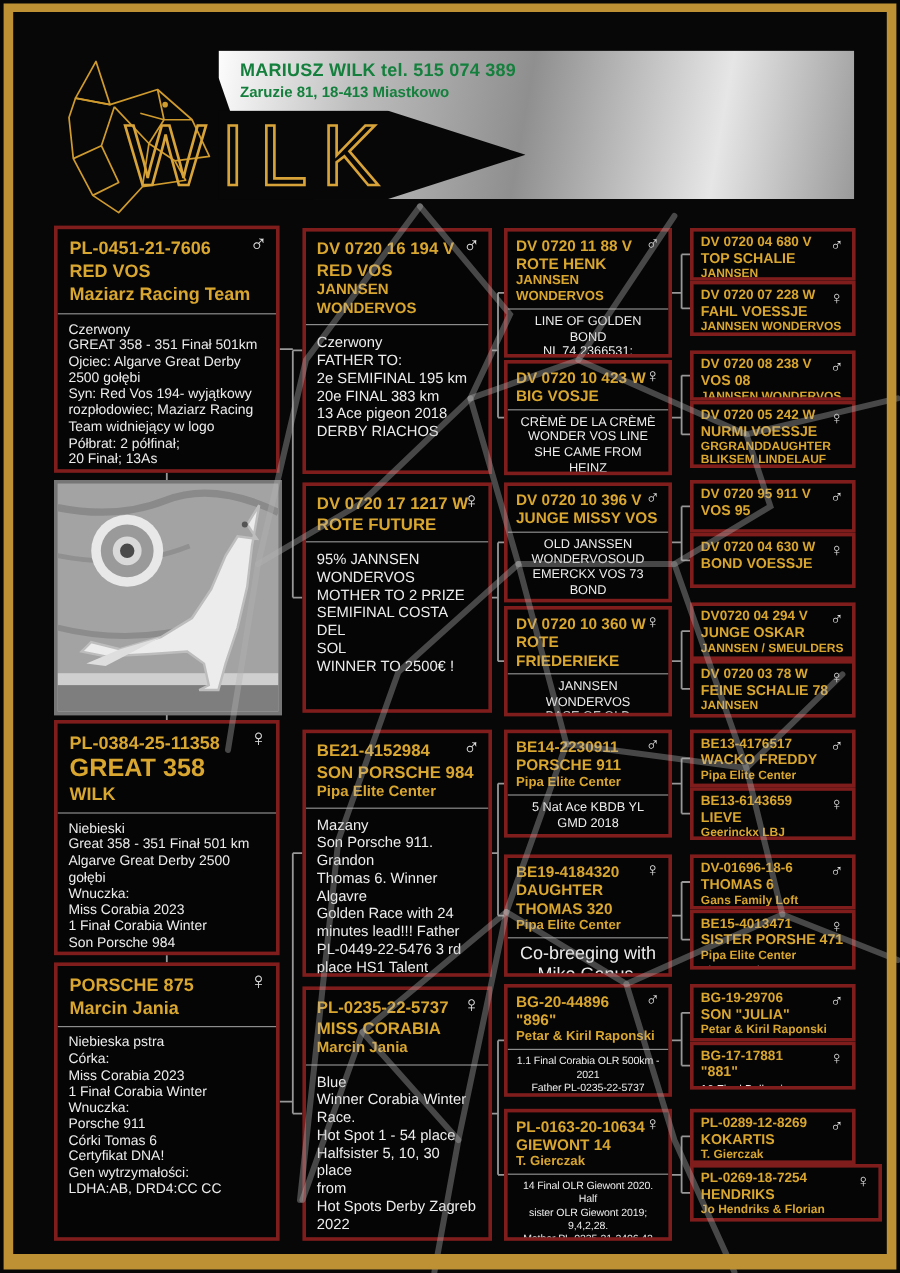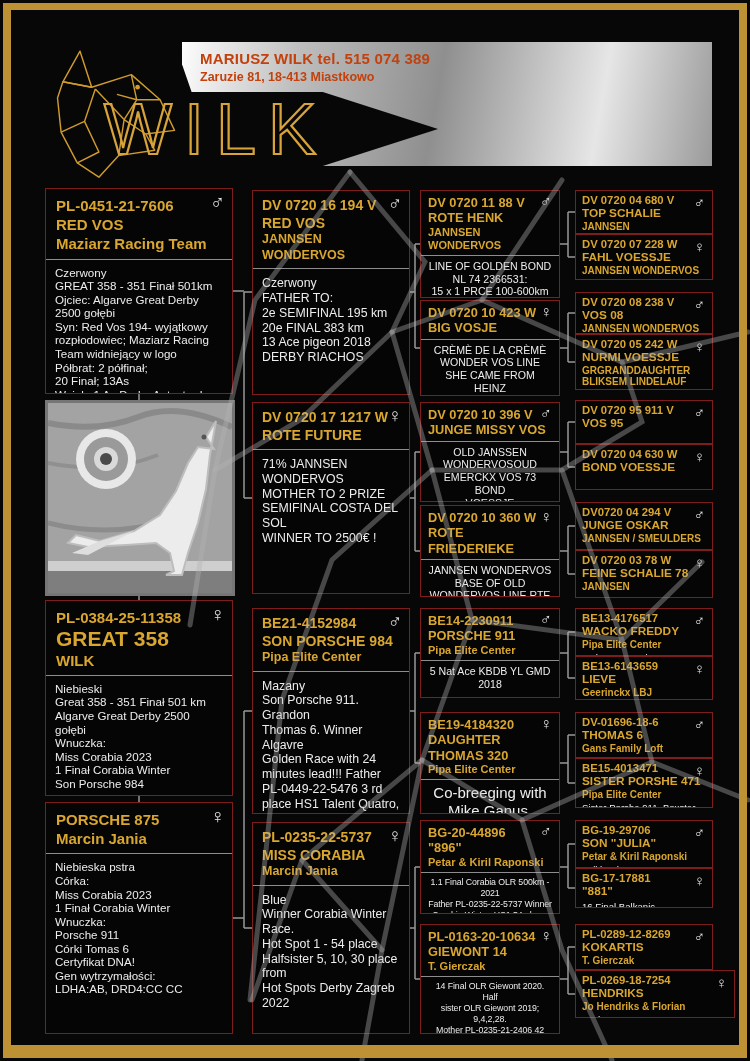--- a/index.html
+++ b/index.html
@@ -7,27 +7,27 @@
         font-family:"Liberation Sans",sans-serif;}
   
   .frame{position:absolute;inset:3px;border:solid #bf9135;border-width:7px 8px 13px 8px;
          z-index:9;pointer-events:none;}
   
   .banner{position:absolute;left:182px;top:42px;width:530px;height:124px;z-index:1;
           background:linear-gradient(100deg,#fdfdfd 0%,#bdbdbd 22%,#8f8f8f 48%,#e6e6e6 78%,#9a9a9a 100%);
           clip-path:polygon(0 0,100% 0,100% 100%,15% 100%,3% 55%,0 18%);}
   .wedge{position:absolute;left:182px;top:92px;width:256px;height:74px;background:#070707;z-index:2;
          clip-path:polygon(0 0,55% 0,100% 50%,55% 100%,0 100%);}
-  .contact{position:absolute;left:200px;top:50px;z-index:3;color:#c2410c;}
+  .contact{position:absolute;left:200px;top:50px;z-index:3;color:#15803d;}
   .contact .l1{font-size:15px;font-weight:bold;letter-spacing:.2px;}
   .contact .l2{font-size:12.5px;font-weight:bold;margin-top:3px;}
   .brand{position:absolute;left:98px;top:84px;z-index:4;}
   .wolf{position:absolute;left:22px;top:44px;z-index:4;}
   
-  .box{position:absolute;background:#050505;border:1px solid #7f1d1d;box-sizing:border-box;
+  .box{position:absolute;background:#050505;border:3px solid #7f1d1d;box-sizing:border-box;
        overflow:hidden;z-index:2;}
   .hdr{position:relative;border-bottom:1px solid #8d8d8d;}
   .ring,.title,.sub{color:#d9a62f;font-weight:bold;white-space:pre-line;}
   .body{color:#ededed;white-space:pre-line;}
   .sex{position:absolute;top:2px;right:7px;color:#e3e3e3;font-weight:normal;}
   .g1 .hdr{padding:7px 10px 5px;}
   .g1 .ring,.g1 .title,.g1 .sub{font-size:15px;line-height:1.28;}
   .g1 .body{font-size:11.6px;line-height:1.17;padding:6px 9px;}
   .g1 .sex{font-size:20px;}
   .big .title{font-size:21px;line-height:1.12;}
@@ -183,21 +183,21 @@
 20e FINAL 383 km
 13 Ace pigeon 2018
 DERBY RIACHOS</div>
   </div>
   <div class="box g2" style="left:252px;top:402px;width:158px;height:192px">
     <div class="hdr">
       <div class="ring">DV 0720 17 1217 W</div>
       <div class="title">ROTE FUTURE</div>
       <div class="sex">♀</div>
     </div>
-    <div class="body">71% JANNSEN
+    <div class="body">95% JANNSEN
 WONDERVOS
 MOTHER TO 2 PRIZE
 SEMIFINAL COSTA DEL
 SOL
 WINNER TO 2500€ !</div>
   </div>
   <div class="box g2" style="left:252px;top:608px;width:158px;height:206px">
     <div class="hdr">
       <div class="ring">BE21-4152984</div>
       <div class="title">SON PORSCHE 984</div>

